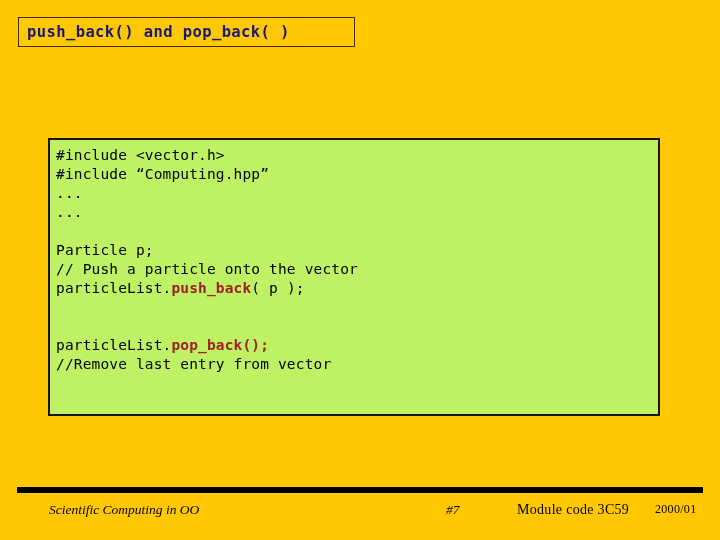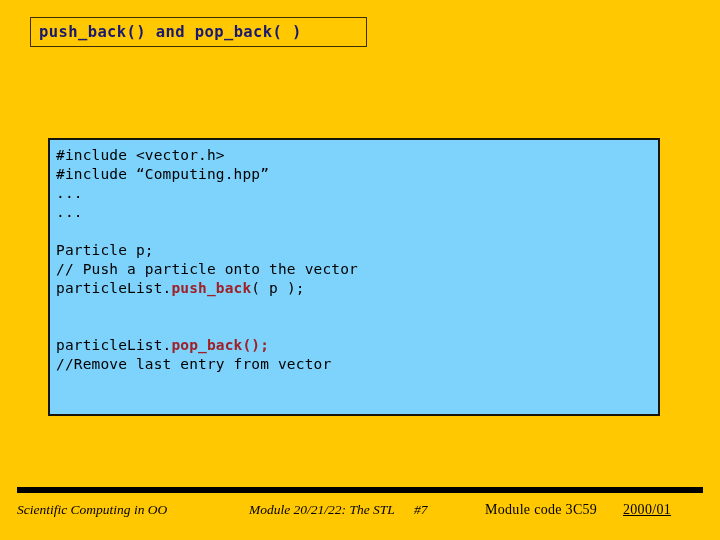--- a/index.html
+++ b/index.html
@@ -20,40 +20,39 @@
     position: absolute;
     left: 18px;
     top: 17px;
     width: 337px;
     height: 30px;
     box-sizing: border-box;
     border: 1px solid #3A2E08;
     display: flex;
     align-items: center;
     padding-left: 8px;
-    margin-left: 12px;
   }
   #title-text {
     font-family: "DejaVu Sans Mono", "Liberation Mono", monospace;
     font-weight: bold;
     font-size: 15.5px;
     letter-spacing: 0.4px;
     color: #191970;
     white-space: pre;
   }
 
   
   #code-box {
     position: absolute;
     left: 48px;
     top: 138px;
     width: 612px;
     height: 278px;
     box-sizing: border-box;
-    background: #7dd3fc;
+    background: #bef264;
     border: 2px solid #17140A;
     padding: 6px 0 0 6px;
   }
   .code-line {
     font-family: "DejaVu Sans Mono", "Liberation Mono", monospace;
     font-size: 14.5px;
     line-height: 19px;
     color: #000000;
     white-space: pre;
     letter-spacing: 0.15px;
@@ -80,20 +79,21 @@
     left: 0;
     top: 500px;
     width: 720px;
     height: 26px;
   }
   .footer-cell {
     position: absolute;
     white-space: nowrap;
     color: #000000;
     font-family: "Liberation Serif", serif;
+    margin-left: 32px;
   }
   #footer-left {
     left: 17px;
     top: 2px;
     font-style: italic;
     font-size: 13.5px;
   }
   #footer-module {
     left: 249px;
     top: 2px;
@@ -108,23 +108,22 @@
   }
   #footer-course {
     left: 485px;
     top: 2px;
     font-size: 14px;
     letter-spacing: 0.3px;
   }
   #footer-year {
     left: 623px;
     top: 2px;
-    font-size: 14px;
+    font-size: 12px;
     letter-spacing: 0.3px;
-    text-decoration: underline;
   }
 </style>
 </head>
 <body>
 
 <div id="title-box">
   <span id="title-text">push_back() and pop_back( )</span>
 </div>
 
 <div id="code-box">
@@ -153,20 +152,19 @@
 
   <div class="code-line">//Remove last entry from vector</div>
 
 </div>
 
 <div id="footer-rule"></div>
 
 <div id="footer">
   <span class="footer-cell" id="footer-left">Scientific Computing in OO</span>
 
-  <span class="footer-cell" id="footer-module">Module 20/21/22: The STL</span>
 
   <span class="footer-cell" id="footer-page">#7</span>
 
   <span class="footer-cell" id="footer-course">Module code 3C59</span>
 
   <span class="footer-cell" id="footer-year">2000/01</span>
 </div>
 
 </body></html>

